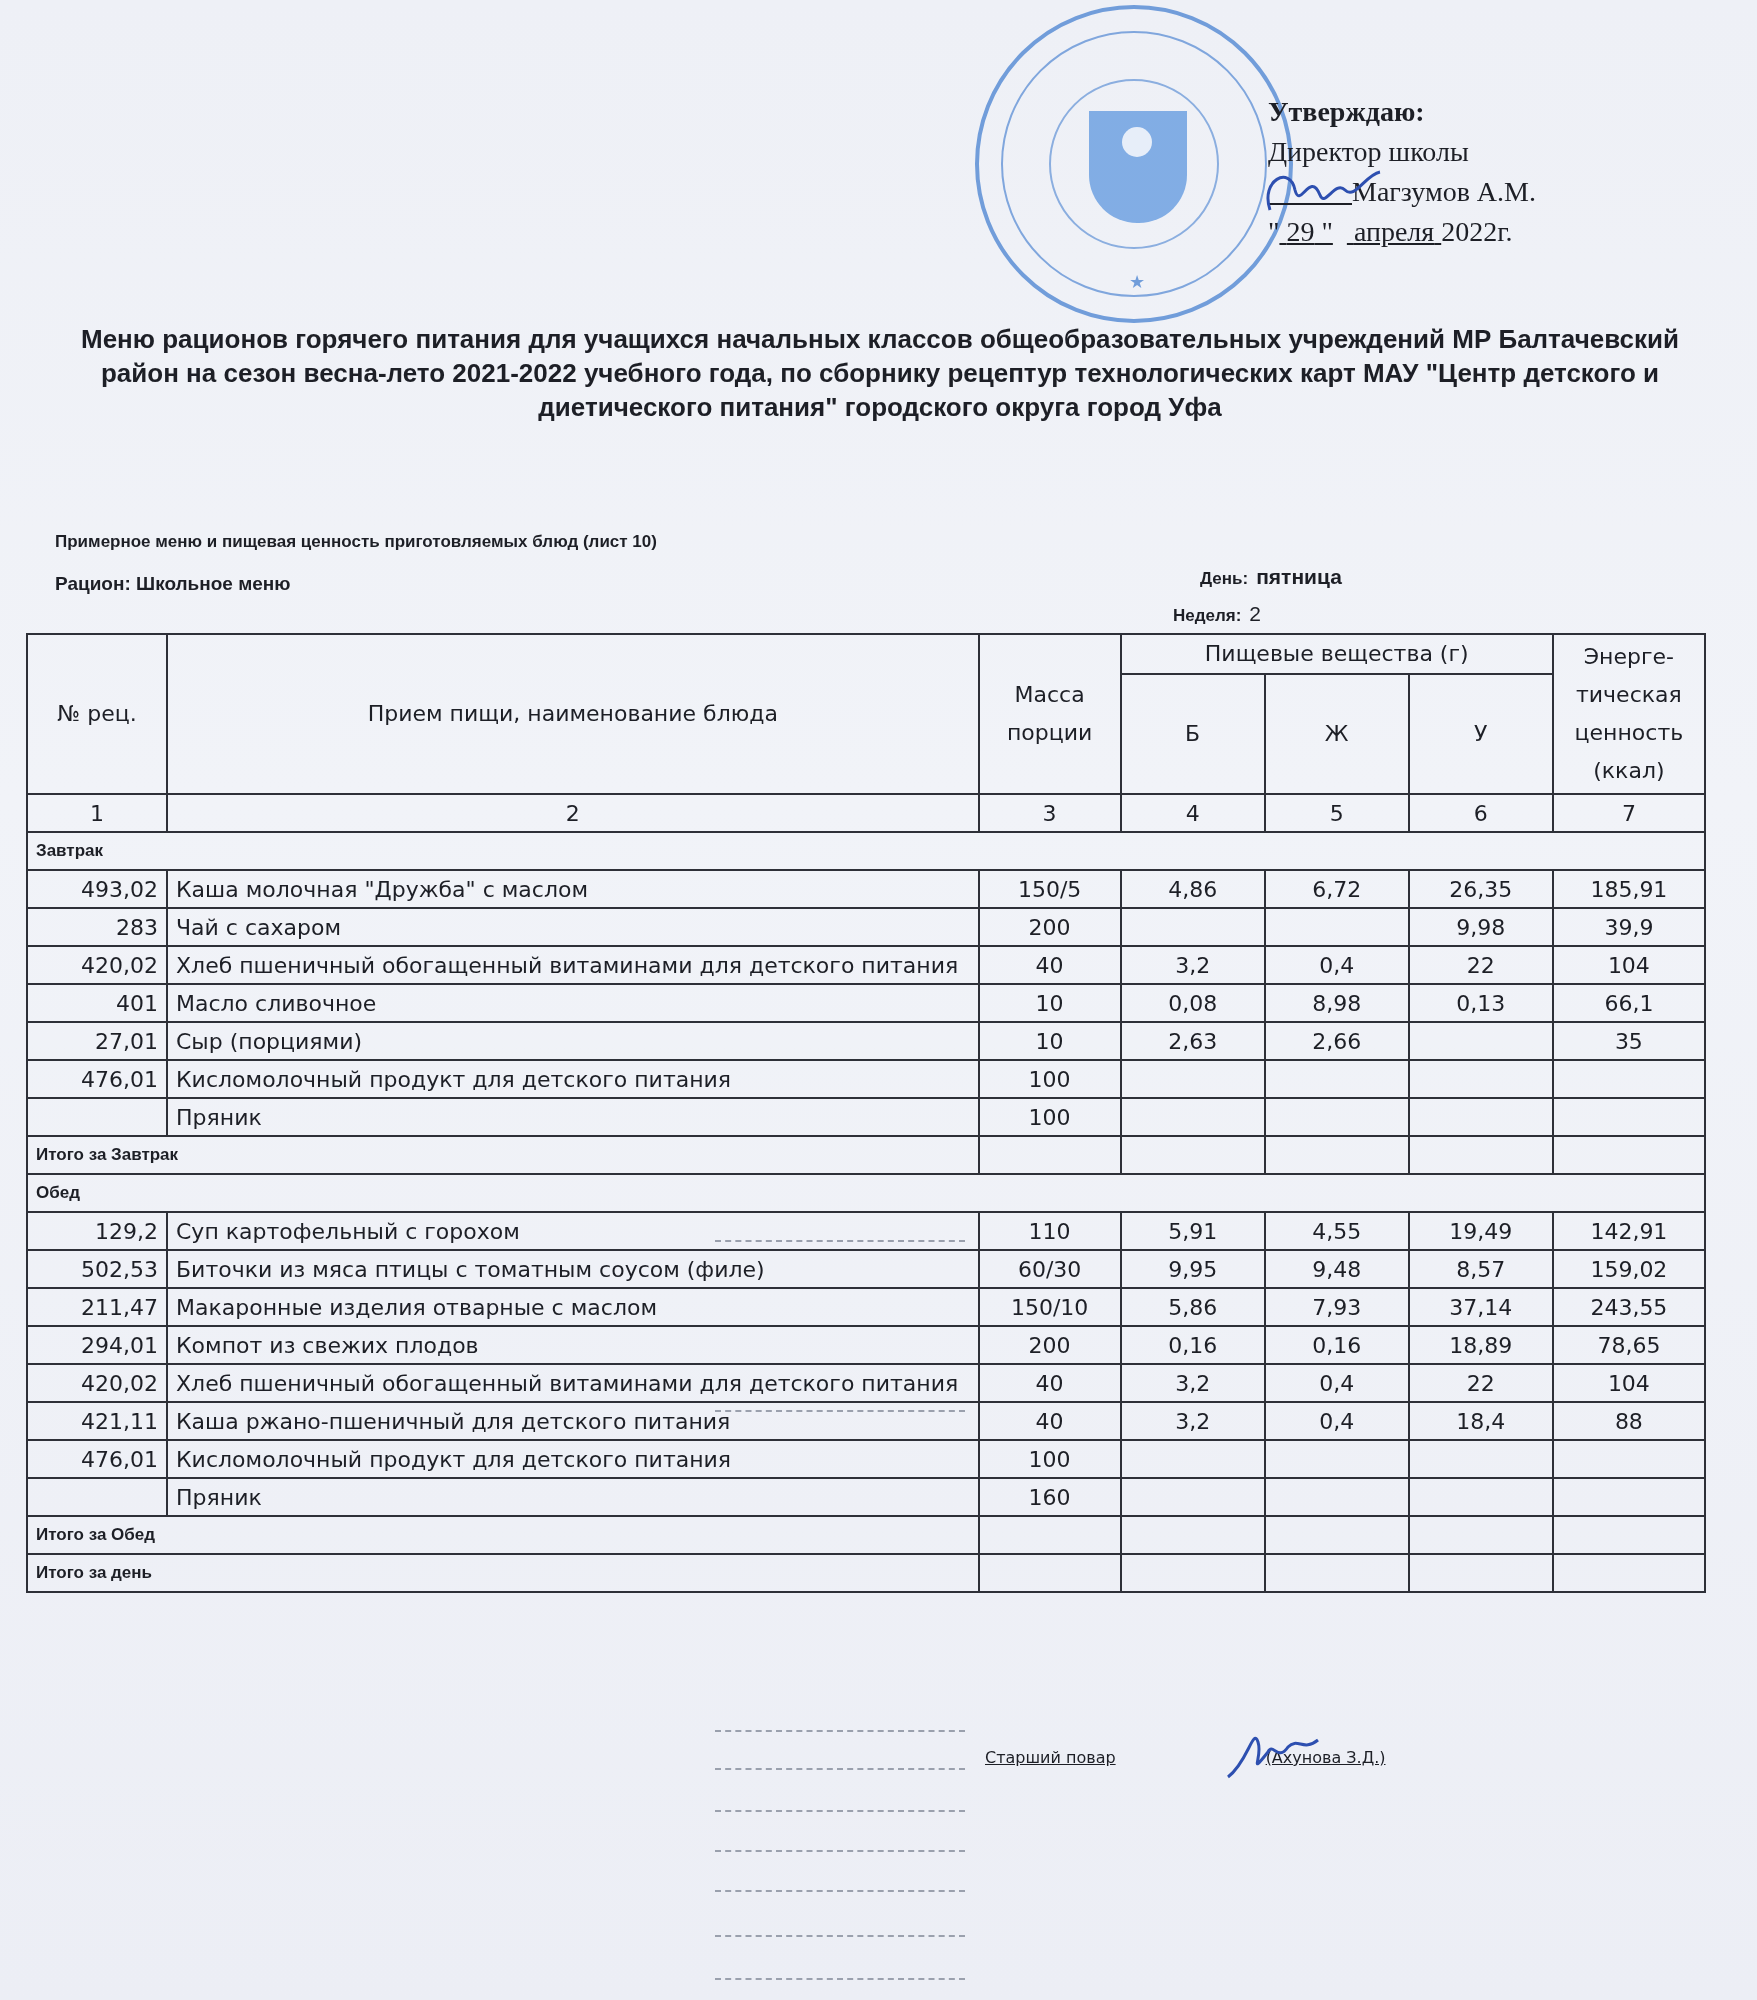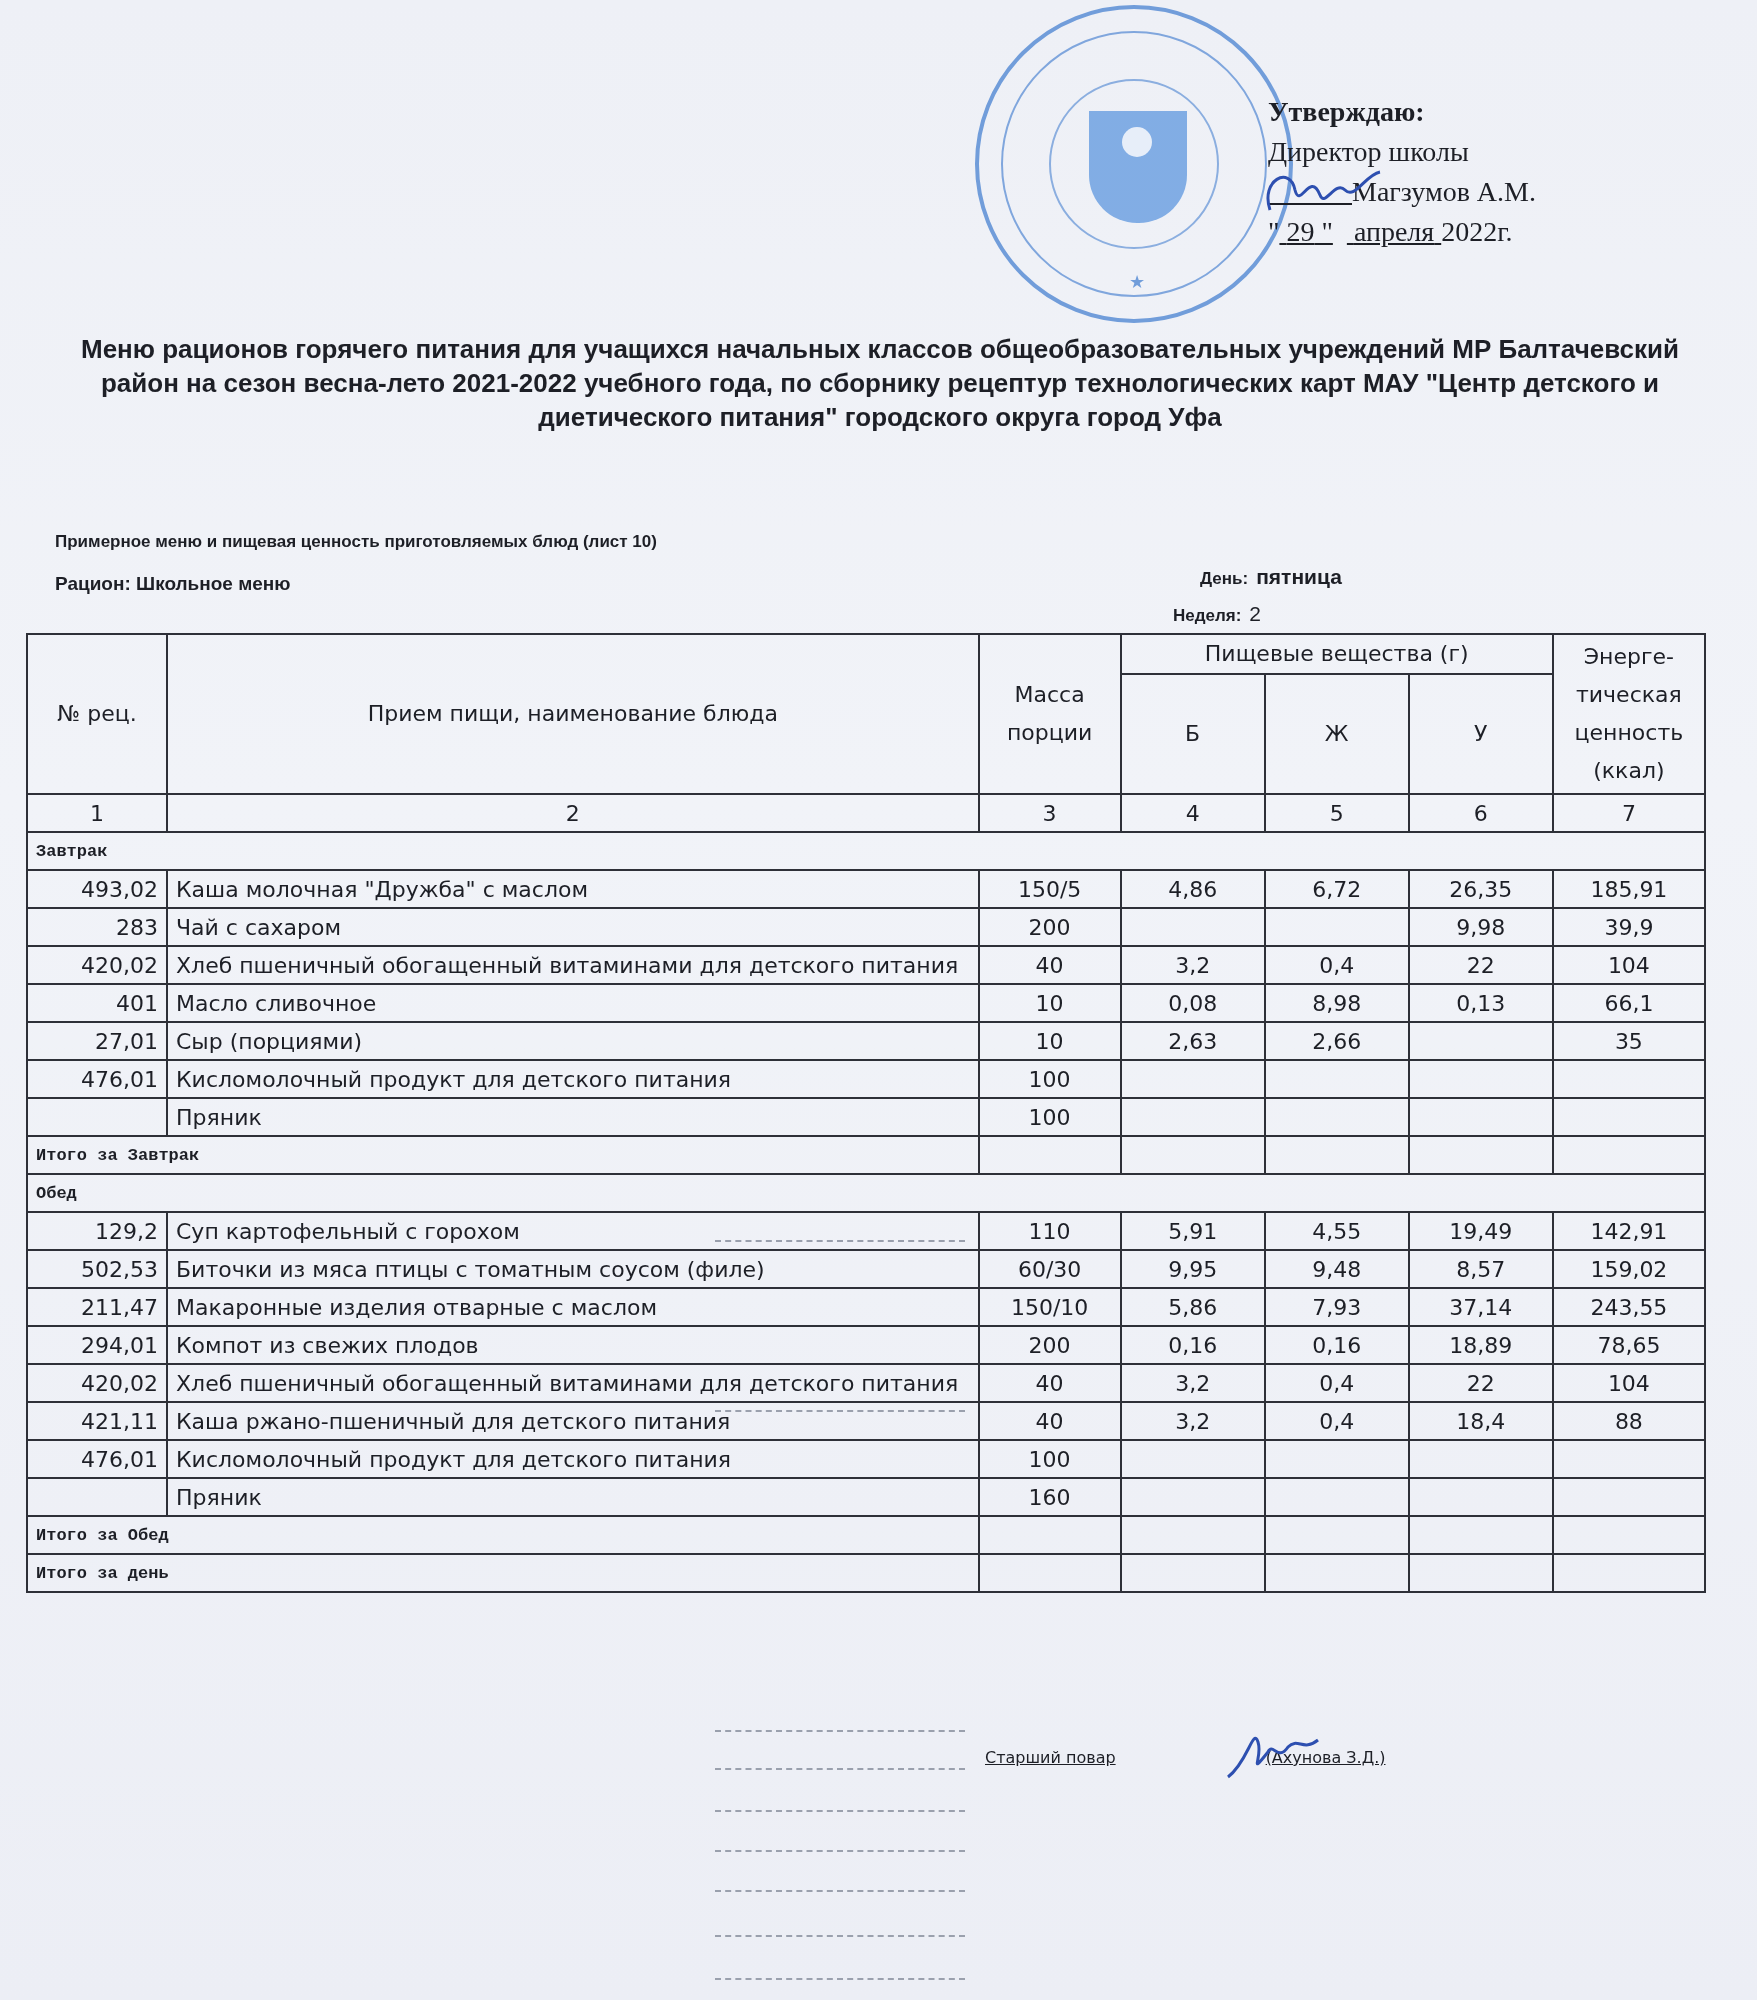--- a/index.html
+++ b/index.html
@@ -12,35 +12,35 @@
   .stamp .ring2{position:absolute;left:22px;top:22px;right:22px;bottom:22px;border-radius:50%;border:2px solid #6d9ad9;}
   .stamp .ring3{position:absolute;left:70px;top:70px;right:70px;bottom:70px;border-radius:50%;border:2px solid #7aa3dc;}
   .stamp .shield{position:absolute;left:110px;top:102px;width:98px;height:112px;background:#6fa2e2;
          border-radius:0 0 48px 48px;}
   .stamp .sun{position:absolute;left:143px;top:118px;width:30px;height:30px;border-radius:50%;background:#e6eefa;}
   .stamp .star{position:absolute;left:150px;top:262px;color:#5c8fd6;font-size:18px;}
   .approve{position:absolute;left:1268px;top:92px;font-family:"Liberation Serif",serif;font-size:28px;line-height:40px;color:#1d1f26;}
   .approve .t{font-weight:bold;}
   .approve u{text-decoration:underline;}
   .sig1{position:absolute;left:1250px;top:160px;width:150px;height:60px;}
-  .title{position:absolute;left:70px;top:322px;width:1620px;text-align:center;font-weight:bold;font-size:26px;line-height:34px;margin-top:10px;}
+  .title{position:absolute;left:70px;top:322px;width:1620px;text-align:center;font-weight:bold;font-size:26px;line-height:34px;}
   .sub1{position:absolute;left:55px;top:532px;font-size:17px;font-weight:bold;}
   .sub2{position:absolute;left:55px;top:573px;font-size:19px;font-weight:bold;}
   .day{position:absolute;left:1200px;top:565px;font-size:17px;font-weight:bold;}
   .day span.v{font-weight:bold;font-size:21px;margin-left:8px;}
   .week{position:absolute;left:1173px;top:602px;font-size:17px;font-weight:bold;}
   .week span.v{font-weight:normal;font-size:21px;margin-left:8px;}
   table.menu{position:absolute;left:26px;top:633px;width:1680px;border-collapse:collapse;
              font-family:"DejaVu Sans",sans-serif;font-size:22px;}
   table.menu td,table.menu th{border:2px solid #2e3038;padding:0 8px;font-weight:normal;}
   th{text-align:center;line-height:38px;}
   td.c{text-align:center;}
   td.r{text-align:right;}
   tr.h{height:38px;}
-  tr.group td{font-size:17px;font-weight:bold;font-family:Liberation Mono, monospace;margin-top:48px;}
+  tr.group td{font-size:17px;font-weight:bold;font-family:Liberation Sans, sans-serif;margin-top:48px;}
   .footer{position:absolute;left:985px;top:1748px;font-family:"DejaVu Sans",sans-serif;font-size:16px;}
   .footer u{text-decoration:underline;}
   .footer .name{margin-left:150px;text-decoration:underline;}
   .sig2{position:absolute;left:1218px;top:1722px;width:110px;height:60px;}
   .dash{position:absolute;left:715px;width:250px;border-top:2px dashed #9aa0ad;}
 </style>
 </head>
 <body>
 
 <div class="paper">

